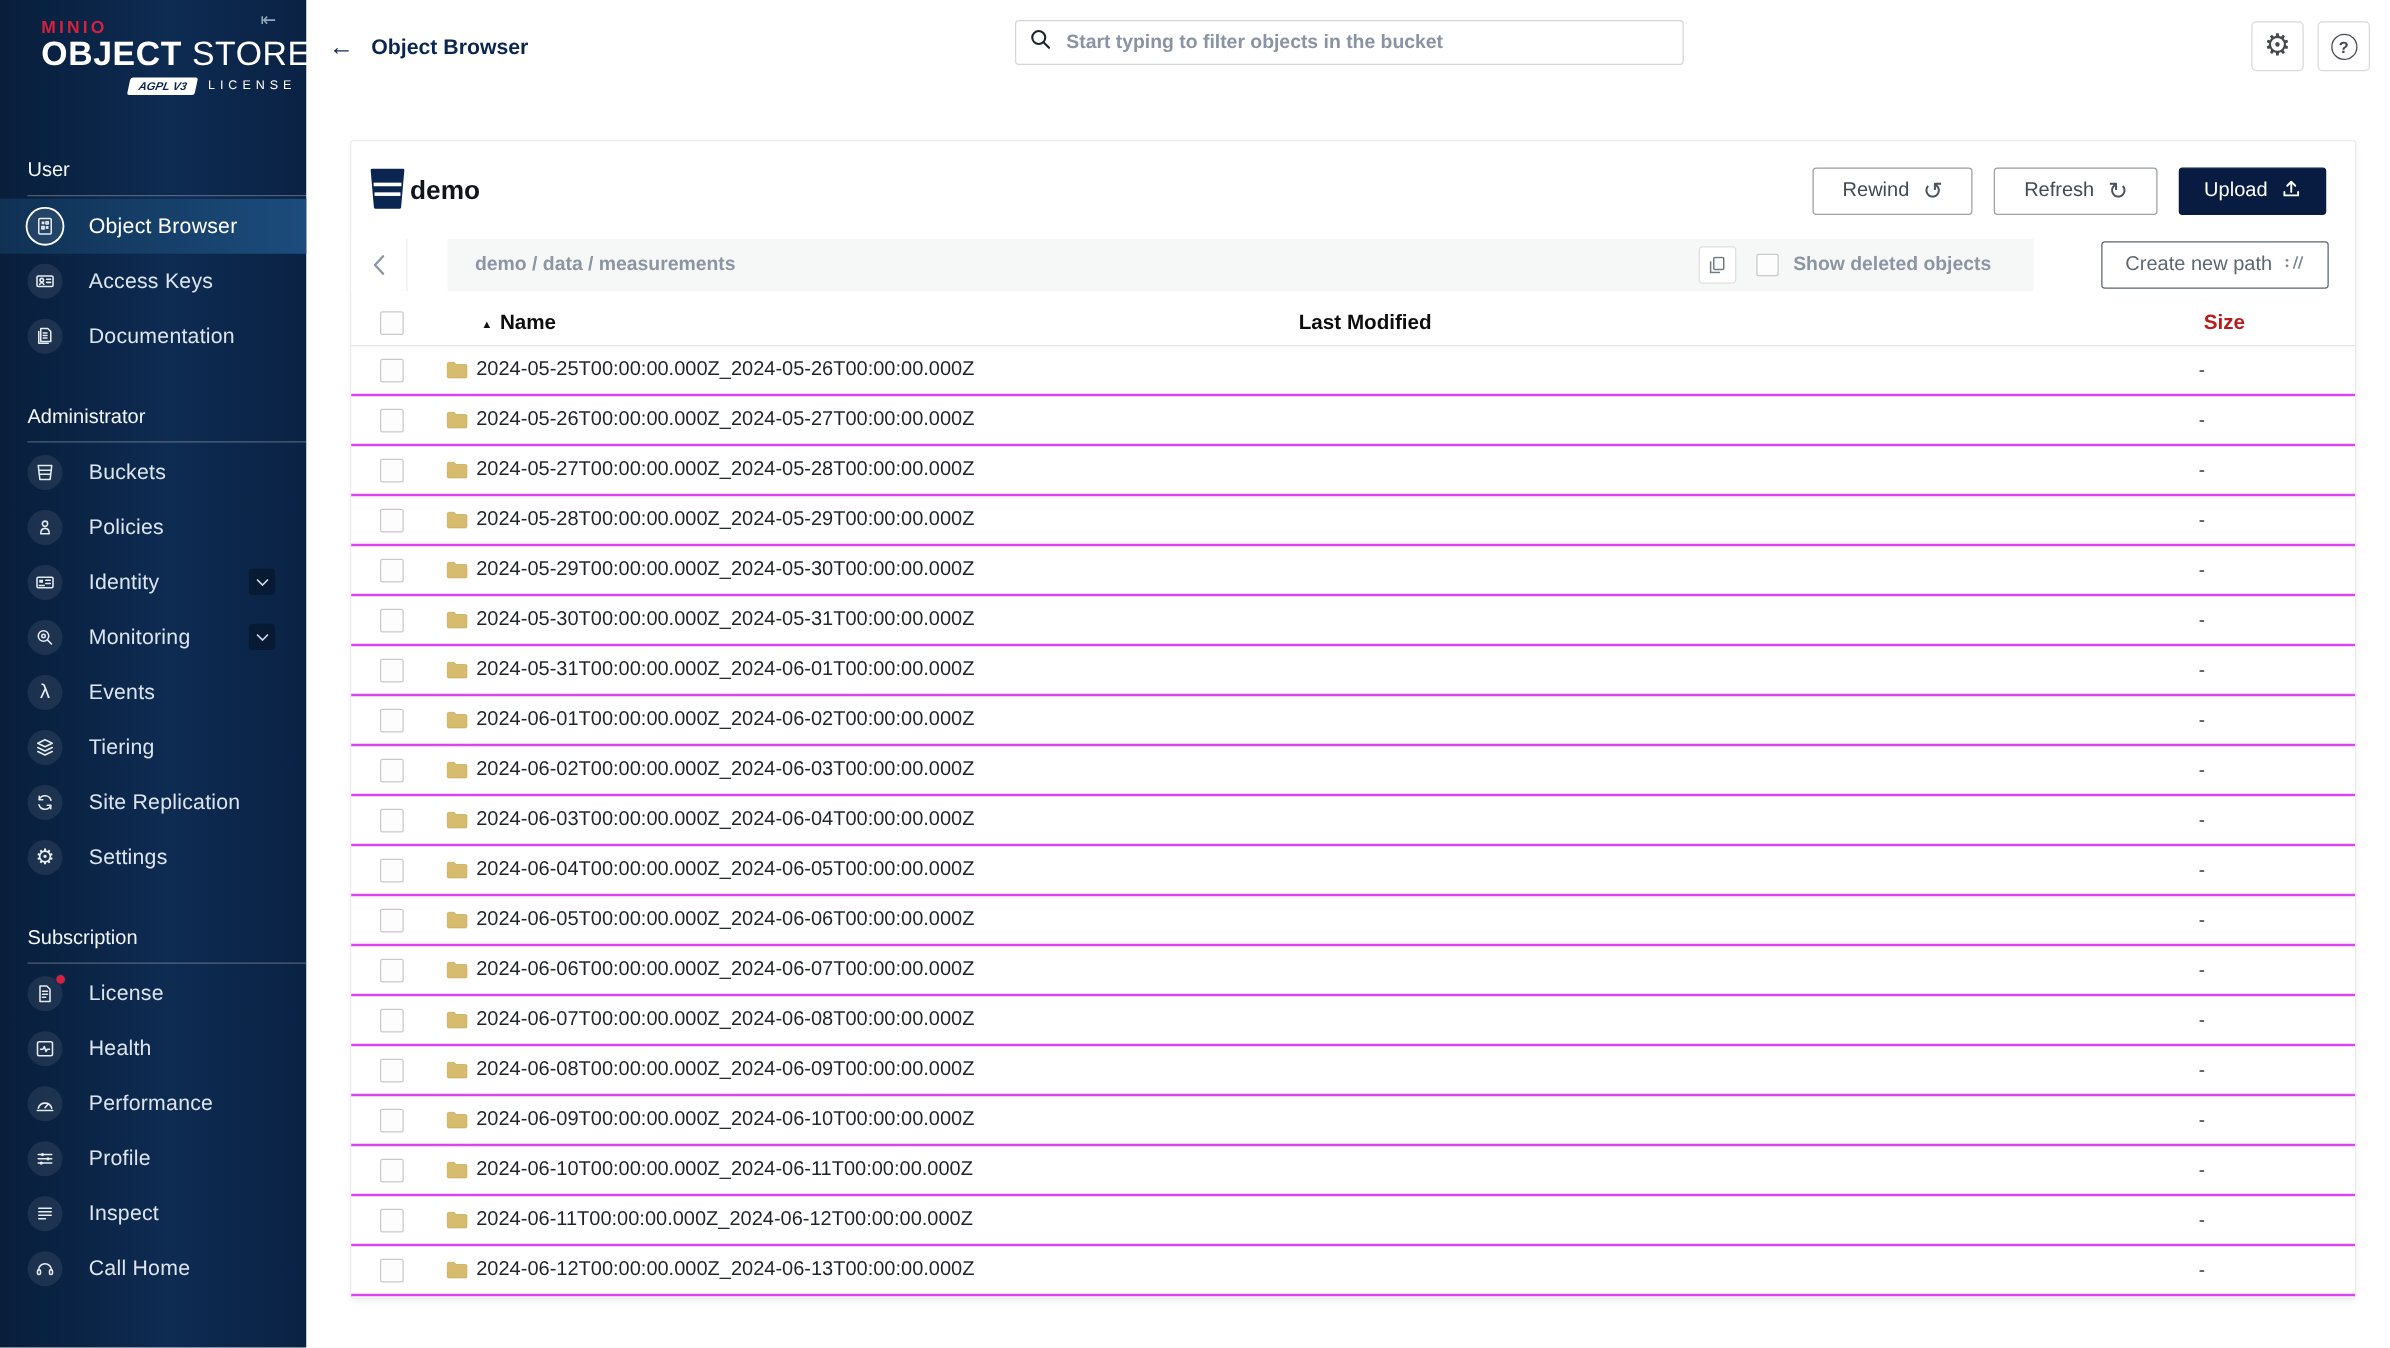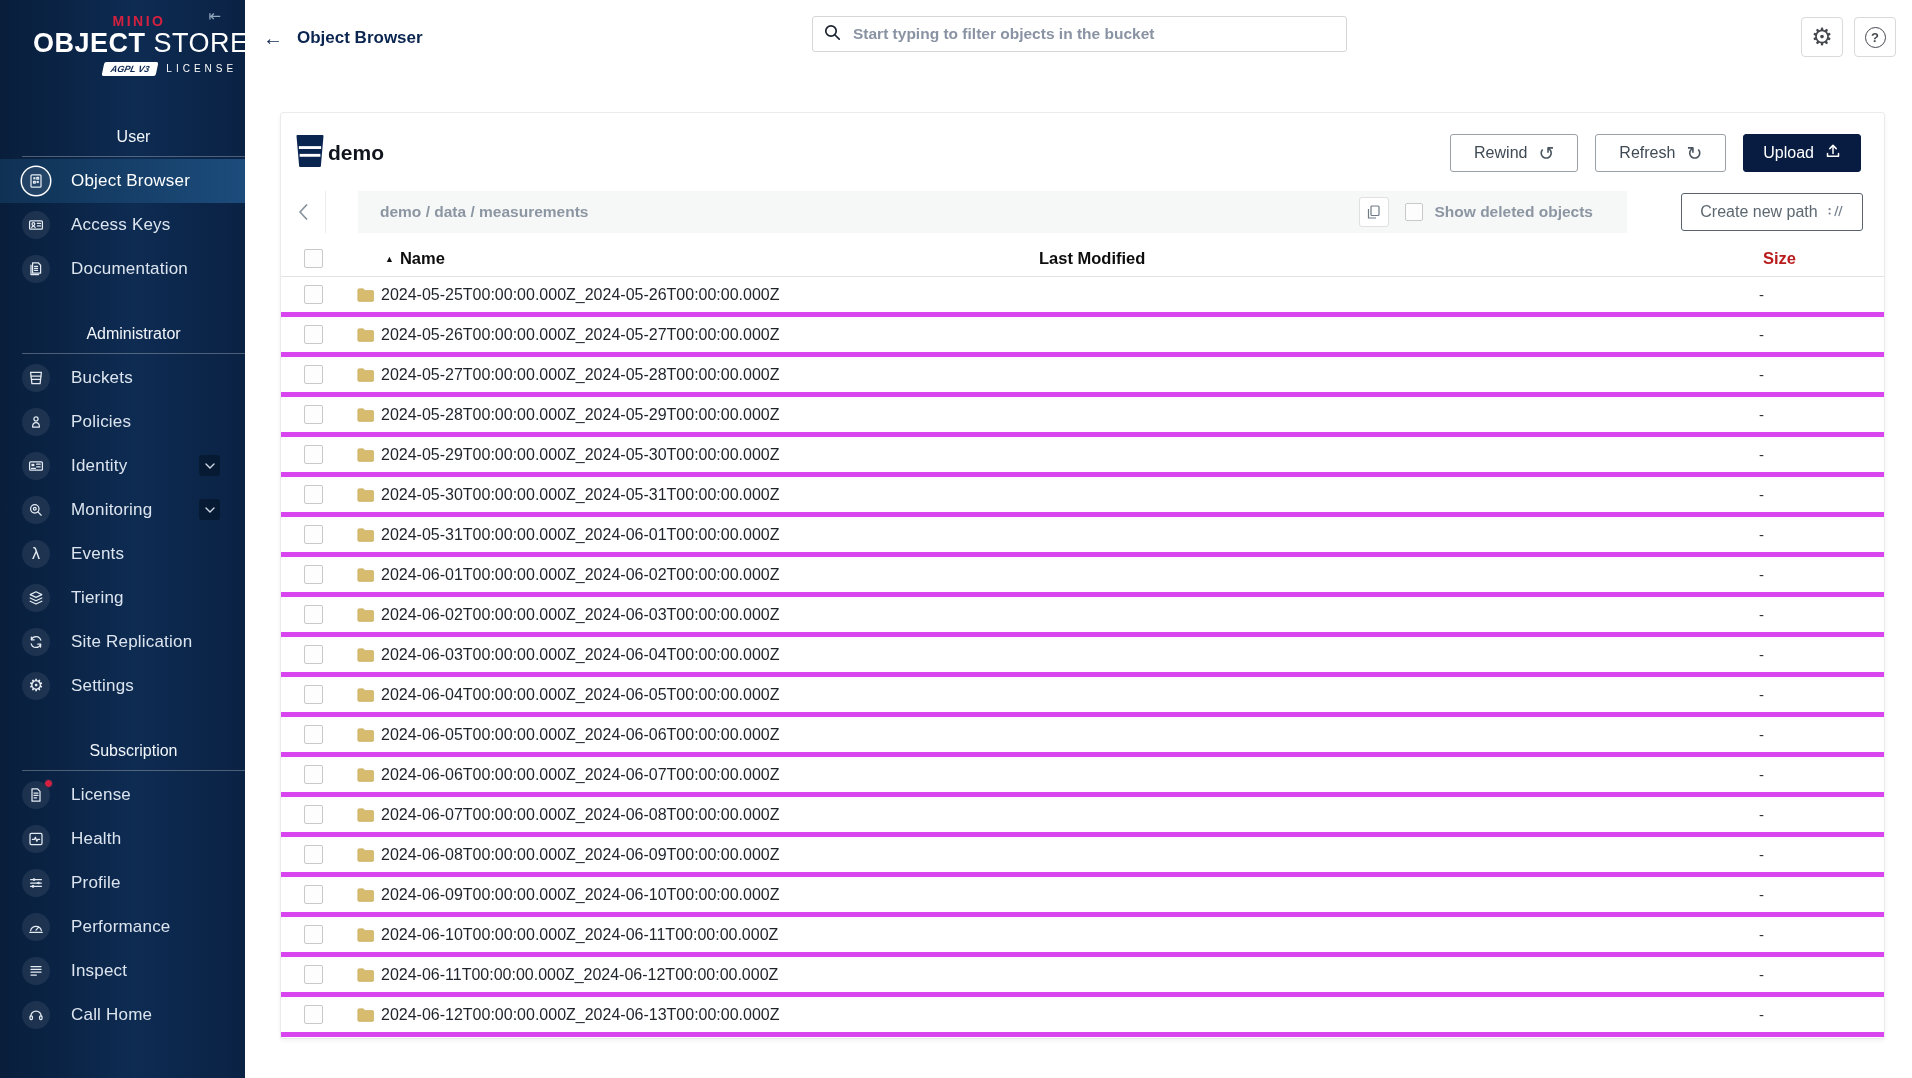--- a/index.html
+++ b/index.html
@@ -2,21 +2,21 @@
 <html><head>
 <meta charset="utf-8">
 <style>
   * { box-sizing: border-box; }
   html,body { margin:0; padding:0; width:1912px; height:1078px; overflow:hidden;
               font-family:"Liberation Sans", sans-serif; background:#fff; }
 
   
   .sidebar { position:fixed; left:0; top:0; width:245px; height:1078px;
              background:linear-gradient(90deg,#081e3b 0%,#0e2b52 55%,#0a2244 100%);
-             color:#dde6f0; z-index:5;text-align:center; }
+             color:#dde6f0; z-index:5; }
   .logo { position:relative; padding:14px 0 0 33px; }
   .brand { color:#d5213f; font-size:14px; font-weight:800; letter-spacing:2.5px; line-height:1.1; }
   .product { font-size:27px; color:#fff; letter-spacing:.5px; line-height:1.05; white-space:nowrap; }
   .product .pb { font-weight:700; } .product .pl { font-weight:300; }
   .licrow { display:flex; align-items:center; gap:9px; margin:4px 0 0 70px; }
   .badge { background:#fff; color:#0a2550; font-style:italic; font-weight:700; font-size:9px;
            padding:2px 8px; transform:skewX(-12deg); border-radius:2px; }
   .liclabel { font-size:10px; letter-spacing:4px; color:#fff; }
   .collapse { position:absolute; top:7px; right:24px; color:#93a7bf; font-size:15px; cursor:pointer; }
 
@@ -88,21 +88,21 @@
            color:#5c6770; font-size:16px; display:flex; align-items:center; justify-content:center;
            gap:10px; font-family:inherit; cursor:pointer; }
 
   .table { margin-top:8px; }
   .thead { position:relative; display:flex; align-items:center; height:36px; border-bottom:1px solid #e3e3e3; }
   .thead .cbox { margin-left:23px; width:19px; height:19px; }
   .sorter { margin-left:62px; font-size:9px; color:#101010; cursor:pointer; }
   .th-name { margin-left:6px; font-size:16.5px; font-weight:700; color:#0d0d0d; }
   .th-mod { position:absolute; left:758px; font-size:16.5px; font-weight:700; color:#0d0d0d; }
   .th-size { position:absolute; right:88px; font-size:16.5px; font-weight:700; color:#b91c1c; }
-  .row { display:flex; align-items:center; height:40px; border-bottom:5px solid #d946ef; cursor:pointer; }
+  .row { display:flex; align-items:center; height:40px; border-bottom:2px solid #d946ef; cursor:pointer; }
   .row .cbox { margin-left:23px; width:19px; height:19px; }
   .ficon { margin-left:34px; display:flex; }
   .rname { margin-left:7px; font-size:16px; color:#1f232a; }
   .rsize { margin-left:auto; padding-right:120px; font-size:15px; color:#30343a; }
 </style>
 </head>
 <body>
 
 <aside class="sidebar">
   <div class="logo">
@@ -284,39 +284,39 @@
                 <path d="M4.4 8.4h2l1-2.2 1.4 4 1-1.8h1.8"></path>
               </svg>
             </span>
     <span class="ilabel">Health</span>
 
   </li>
 
   <li class="item">
     <span class="icircle">
               <svg width="16" height="16" viewBox="0 0 16 16" fill="none" stroke="#e4ebf3" stroke-width="1.25" stroke-linecap="round" stroke-linejoin="round">
+                <path d="M2.6 11.6a5.6 5.6 0 0 1 10.8 0"></path>
+                <path d="M8 11.2l2.6-3"></path>
+                <path d="M1.8 13.4h12.4"></path>
+              </svg>
+            </span>
+    <span class="ilabel">Performance</span>
+
+  </li>
+
+  <li class="item">
+    <span class="icircle">
+              <svg width="16" height="16" viewBox="0 0 16 16" fill="none" stroke="#e4ebf3" stroke-width="1.25" stroke-linecap="round" stroke-linejoin="round">
                 <path d="M2.6 4.6h10.8M2.6 8h10.8M2.6 11.4h10.8"></path>
                 <circle cx="6" cy="4.6" r="1.3" fill="#e4ebf3" stroke="none"></circle>
                 <circle cx="10.4" cy="8" r="1.3" fill="#e4ebf3" stroke="none"></circle>
                 <circle cx="5" cy="11.4" r="1.3" fill="#e4ebf3" stroke="none"></circle>
               </svg>
             </span>
     <span class="ilabel">Profile</span>
-
-  </li>
-
-  <li class="item">
-    <span class="icircle">
-              <svg width="16" height="16" viewBox="0 0 16 16" fill="none" stroke="#e4ebf3" stroke-width="1.25" stroke-linecap="round" stroke-linejoin="round">
-                <path d="M2.6 11.6a5.6 5.6 0 0 1 10.8 0"></path>
-                <path d="M8 11.2l2.6-3"></path>
-                <path d="M1.8 13.4h12.4"></path>
-              </svg>
-            </span>
-    <span class="ilabel">Performance</span>
 
   </li>
 
   <li class="item">
     <span class="icircle">
               <svg width="16" height="16" viewBox="0 0 16 16" fill="none" stroke="#e4ebf3" stroke-width="1.25" stroke-linecap="round" stroke-linejoin="round">
                 <path d="M3 3.6h10M3 6.4h10M3 9.2h10M3 12h5.4"></path>
               </svg>
             </span>
     <span class="ilabel">Inspect</span>

